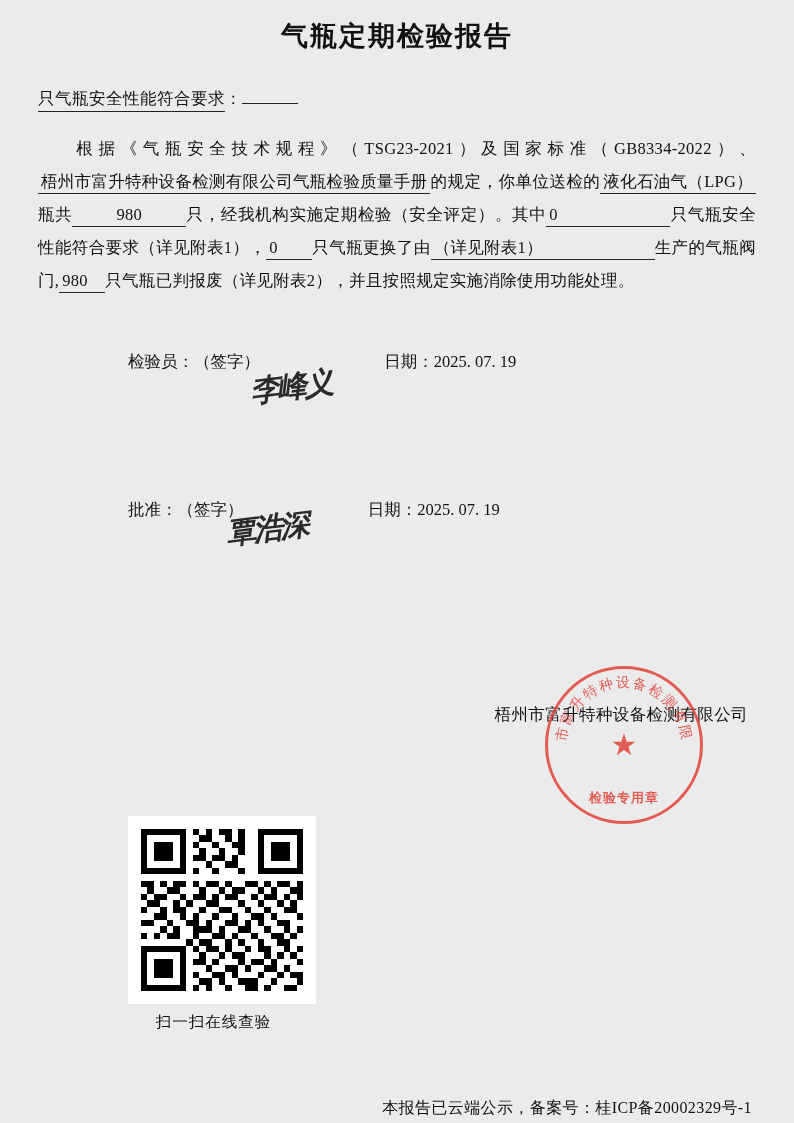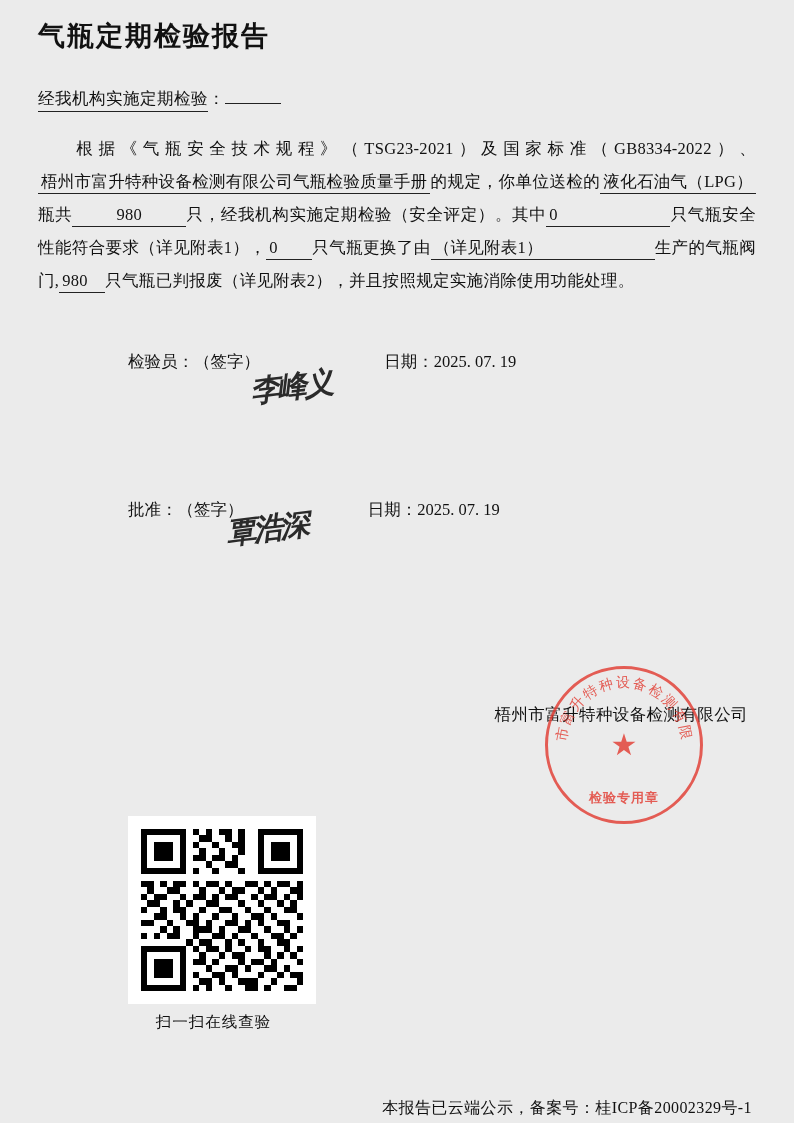--- a/index.html
+++ b/index.html
@@ -16,21 +16,21 @@
     overflow: hidden;
   }
   .page {
     position: relative;
     width: 794px;
     height: 1123px;
     box-sizing: border-box;
     padding: 0 38px;
   }
   .title {
-    text-align: left;
+    text-align: center;
     font-size: 27px;
     font-weight: bold;
     letter-spacing: 2px;
     margin-top: 18px;
     font-family: "DejaVu Serif", "Liberation Serif", serif;
   }
   .report-no {
     text-align: right;
     font-size: 16.5px;
     margin-top: 18px;
@@ -201,21 +201,21 @@
 </style>
 </head>
 <body>
 
 <div class="page">
 
   <div class="title">气瓶定期检验报告</div>
 
 
   <div class="addressee">
-    <span class="u">经我机构实施定期检验</span><span>：</span><span class="tail"></span>
+    <span class="u">只气瓶安全性能符合要求</span><span>：</span><span class="tail"></span>
   </div>
 
   <div class="body-text">
     <span class="indent"></span><span>根据《气瓶安全技术规程》（TSG23-2021）及国家标准（GB8334-2022）、</span><span class="fill w-manual">梧州市富升特种设备检测有限公司气瓶检验质量手册</span><span>的规定，你单位送检的</span><span class="fill w-gas">液化石油气（LPG）</span><span>瓶共</span><span class="fill w-count">980</span><span>只，经我机构实施定期检验（安全评定）。其中</span><span class="fill w-qualified left">0</span><span>只气瓶安全性能符合要求（详见附表1），</span><span class="fill w-changed left">0</span><span>只气瓶更换了由</span><span class="fill w-valve left">（详见附表1）</span><span>生产的气瓶阀门,</span><span class="fill w-scrap left">980</span><span>只气瓶已判报废（详见附表2），并且按照规定实施消除使用功能处理。</span>
   </div>
 
   <div class="sign-block">
     <div class="sign-row">
       <span class="sign-label">检验员：（签字）</span>
       <span class="sign-date"><span>日期：</span><span>2025. 07. 19</span></span>

